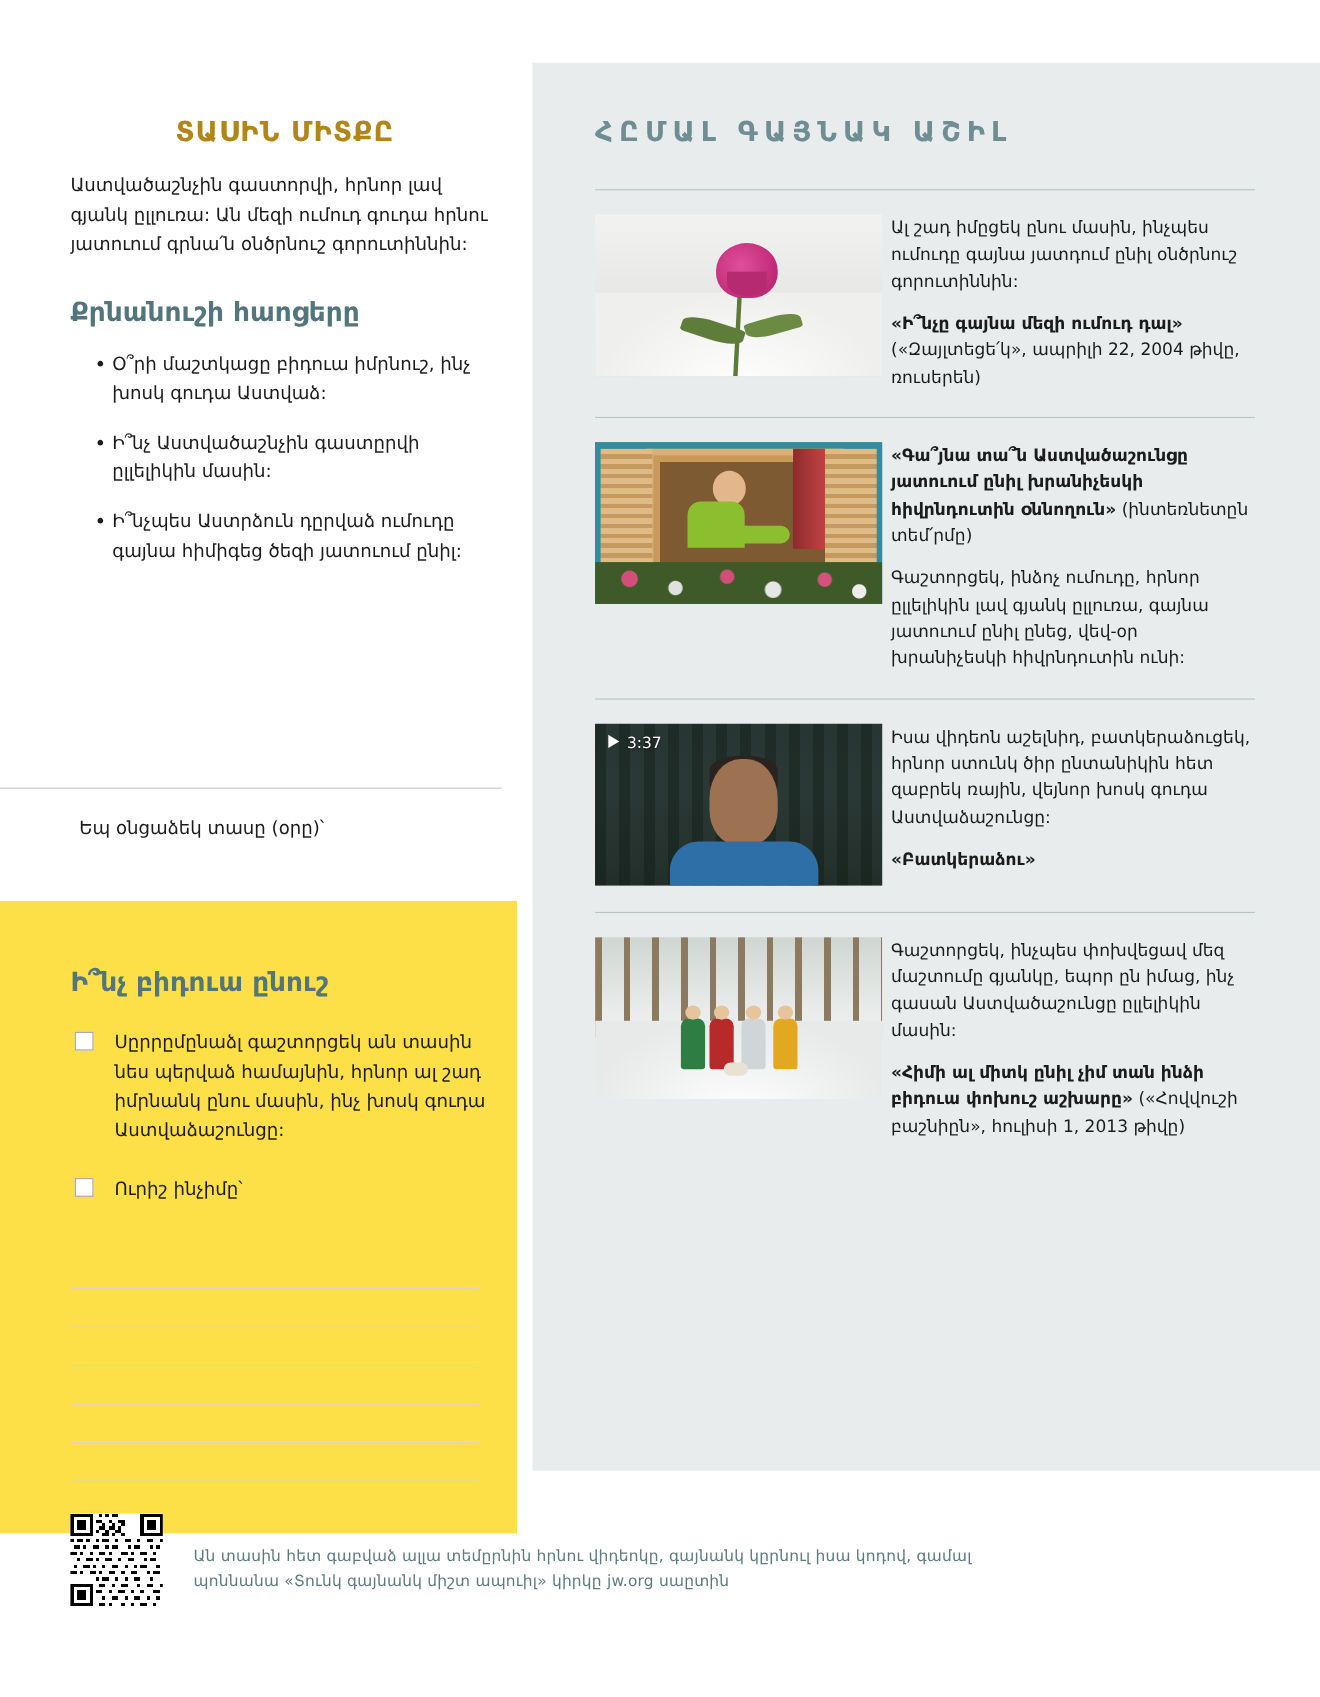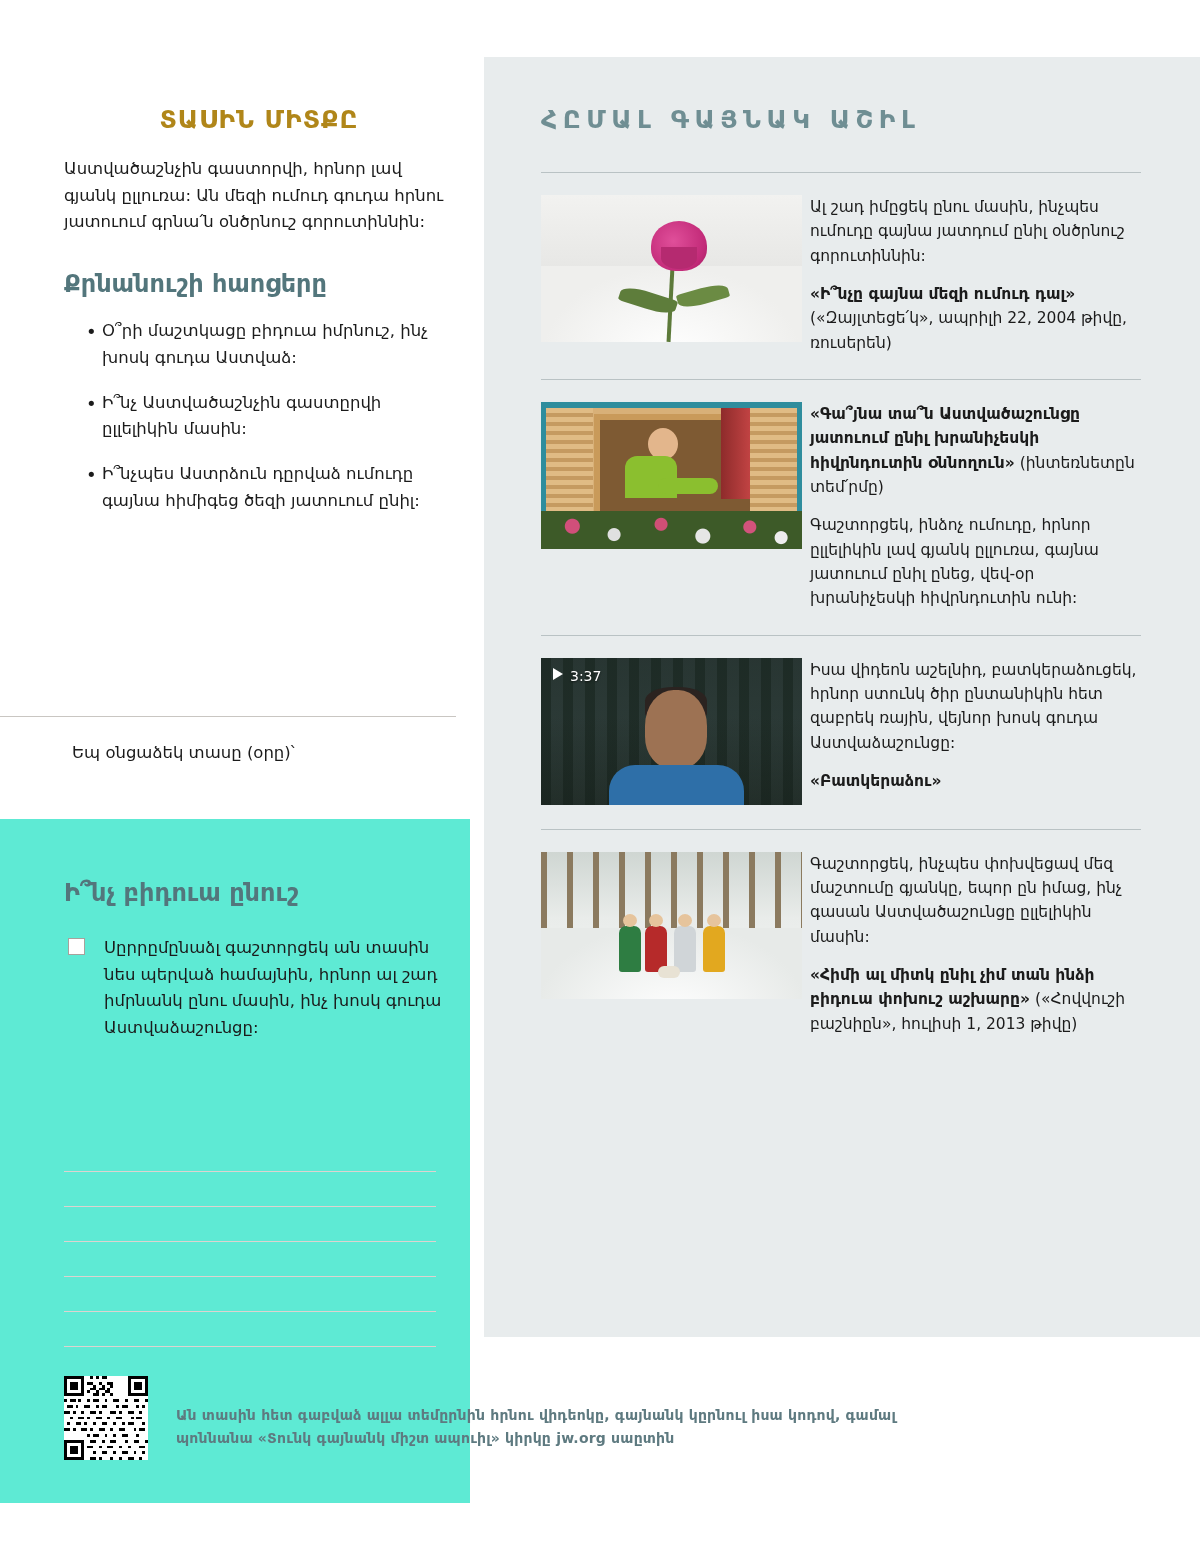--- a/index.html
+++ b/index.html
@@ -104,22 +104,22 @@
     color: #1b1b1b;
     line-height: 1.5;
   }
 
   
   .pink-block {
     position: absolute;
     left: 0px;
     top: 762px;
     width: 470px;
-    height: 684px;
-    background: #5eead4;
+    height: 575px;
+    background: #fde047;
   }
   .pink-inner {
     position: absolute;
     left: 64px;
     top: 60px;
     width: 380px;
   }
   .pink-head {
     font-size: 24px;
     font-weight: bold;
@@ -314,21 +314,21 @@
     width: 84px;
     height: 84px;
     flex: 0 0 84px;
     background-color: #ffffff;
     position: relative;
   }
   .footer-text {
     font-size: 14px;
     line-height: 1.62;
     color: #5e7a80;
-    font-weight: bold;
+    font-weight: normal;
     letter-spacing: .2px;
     padding-top: 28px;
   }
 </style>
 </head>
 <body>
 
 <div class="page">
 
   <div class="right-panel-bg"></div>
@@ -351,20 +351,24 @@
 
     <div class="pink-block">
       <div class="pink-inner">
         <h2 class="pink-head">Ի՞նչ բիդուա ընուշ</h2>
 
         <div class="check-item">
           <span class="check-box"></span>
           <span>Սըրրըմընաձլ գաշտորցեկ ան տասին նես պերվաձ համայնին, հրնոր ալ շադ իմրնանկ ընու մասին, ինչ խոսկ գուդա Աստվաձաշունցը:</span>
         </div>
 
+        <div class="check-item">
+          <span class="check-box"></span>
+          <span>Ուրիշ ինչիմը՝</span>
+        </div>
       </div>
 
       <div class="rule-lines">
         <div class="rl"></div>
         <div class="rl"></div>
         <div class="rl"></div>
         <div class="rl"></div>
         <div class="rl"></div>
         <div class="rl"></div>
       </div>

